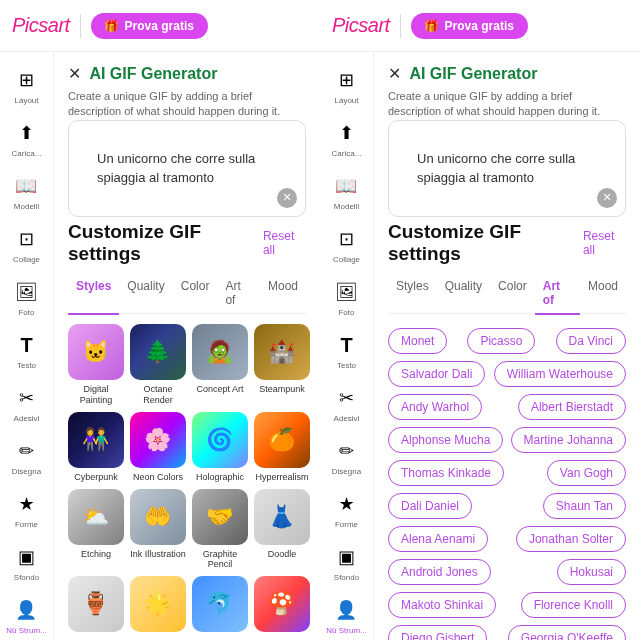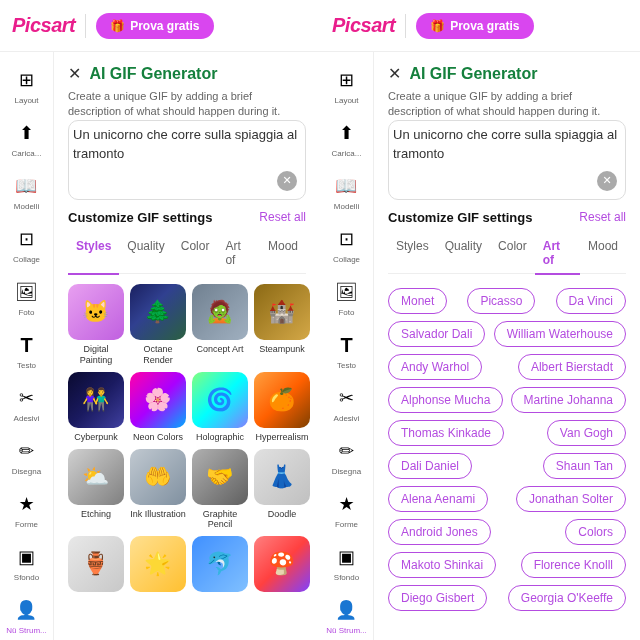--- a/index.html
+++ b/index.html
@@ -78,21 +78,21 @@
       display: flex;
       align-items: center;
       padding: 0 12px;
       background: #fff;
       z-index: 10;
       border-bottom: 1px solid #eee;
     }
 
     .logo {
       font-size: 20px;
-      font-weight: 700;
+      font-weight: 400;
       color: #e91e8c;
       font-style: italic;
       letter-spacing: -0.5px;
     }
 
     .divider-v {
       width: 1px;
       height: 24px;
       background: #ddd;
       margin: 0 10px;
@@ -151,22 +151,22 @@
 
     .gif-subtitle {
       font-size: 11px;
       color: #666;
       line-height: 1.4;
     }
 
     .text-area-wrap {
       border: 1.5px solid #ddd;
       border-radius: 10px;
-      padding: 4px;
-      margin-bottom: 10px;
+      padding: 28px;
+      margin-bottom: 4px;
       position: relative;
       min-height: 80px;
     }
 
     .text-area-content {
       font-size: 13px;
       color: #333;
       line-height: 1.5;
     }
 
@@ -187,21 +187,21 @@
     }
 
     .customize-row {
       display: flex;
       align-items: center;
       justify-content: space-between;
       margin-bottom: 8px;
     }
 
     .customize-label {
-      font-size: 13px;
+      font-size: 19px;
       font-weight: 600;
       color: #111;
     }
 
     .reset-all {
       font-size: 12px;
       color: #b44ce0;
       cursor: pointer;
       font-weight: 500;
     }
@@ -549,21 +549,21 @@
         <div class="chip">Albert Bierstadt</div>
         <div class="chip">Alphonse Mucha</div>
         <div class="chip">Martine Johanna</div>
         <div class="chip">Thomas Kinkade</div>
         <div class="chip">Van Gogh</div>
         <div class="chip">Dali Daniel</div>
         <div class="chip">Shaun Tan</div>
         <div class="chip">Alena Aenami</div>
         <div class="chip">Jonathan Solter</div>
         <div class="chip">Android Jones</div>
-        <div class="chip">Colors</div>
+        <div class="chip">Hokusai</div>
         <div class="chip">Makoto Shinkai</div>
         <div class="chip">Florence Knolll</div>
         <div class="chip">Diego Gisbert</div>
         <div class="chip">Georgia O'Keeffe</div>
       </div>
     </div>
   </div>
 </div>
 
 </body></html>

